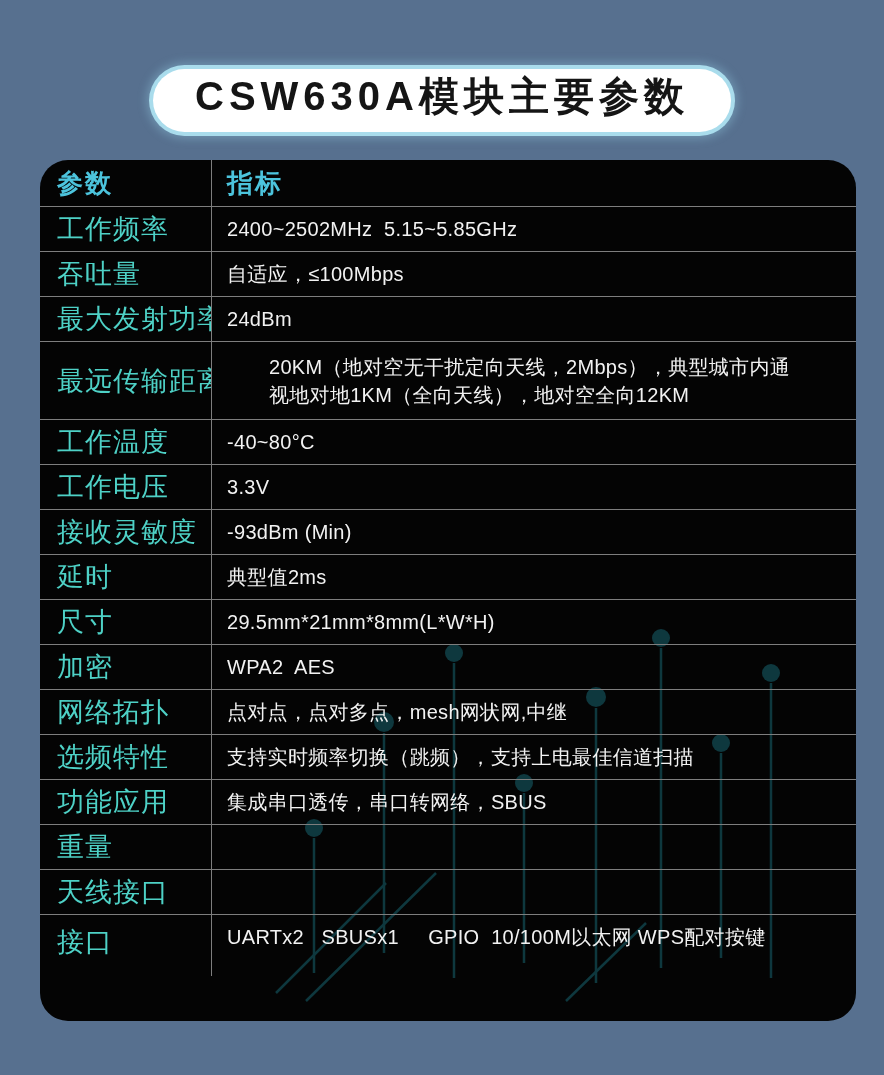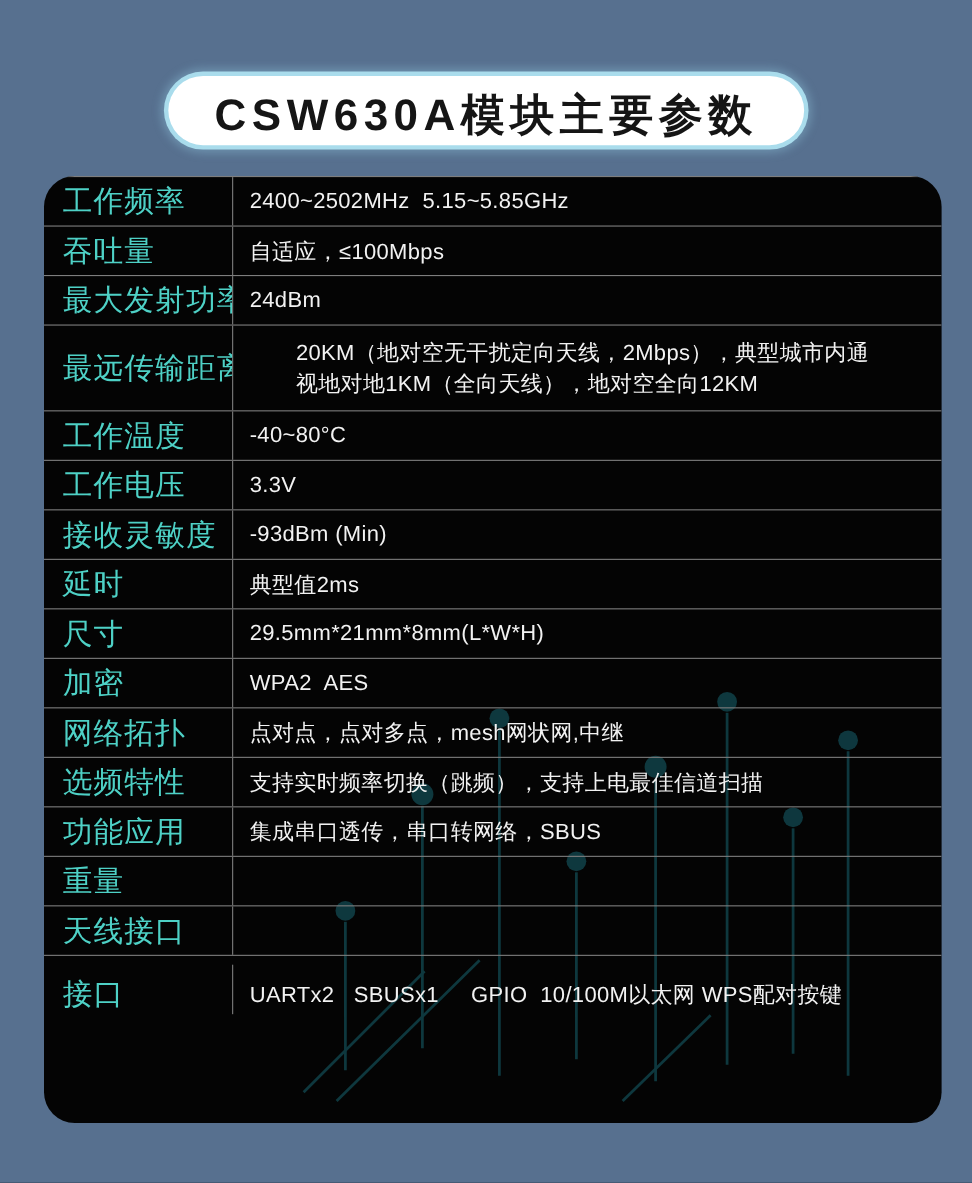--- a/index.html
+++ b/index.html
@@ -18,21 +18,21 @@
   
   .title-pill {
     position: absolute;
     top: 69px;
     left: 50%;
     transform: translateX(-50%);
     height: 63px;
     background: #ffffff;
     border-radius: 34px;
     display: flex;
-    align-items: flex-end;
+    align-items: flex-start;
     padding: 0 42px;
     box-shadow: 0 0 0 4px #a9dcec, 0 0 8px 7px rgba(150, 205, 230, 0.35);
     white-space: nowrap;
   }
   .title-pill .title-text {
     font-size: 40px;
     font-weight: bold;
     color: #151515;
     letter-spacing: 5px;
   }
@@ -62,21 +62,21 @@
     display: flex;
     height: 45px;
     border-top: 1.5px solid #7e7e7e;
     box-sizing: border-box;
   }
   .row.header {
     border-top: none;
     height: 46px;
   }
   .row.multiline { height: 78px; gap: 42px; }
-  .row.last { height: 62px; align-items: center; }
+  .row.last { height: 62px; }
   .cell {
     display: flex;
     align-items: center;
     box-sizing: border-box;
     overflow: hidden;
   }
   .cell-param {
     flex: 0 0 172px;
     width: 172px;
     border-right: 1.5px solid #7e7e7e;
@@ -138,20 +138,24 @@
         <circle cx="118" cy="99" r="10"></circle>
         <circle cx="188" cy="30" r="9"></circle>
         <circle cx="258" cy="160" r="9"></circle>
         <circle cx="330" cy="74" r="10"></circle>
         <circle cx="395" cy="15" r="9"></circle>
         <circle cx="455" cy="120" r="9"></circle>
         <circle cx="505" cy="50" r="9"></circle>
       </g>
     </svg>
 
+    <div class="row header">
+      <div class="cell cell-param">参数</div>
+      <div class="cell cell-value">指标</div>
+    </div>
 
     <div id="rows">
         <div class="row">
           <div class="cell cell-param">工作频率</div>
           <div class="cell cell-value">2400~2502MHz  5.15~5.85GHz</div>
         </div>
         <div class="row">
           <div class="cell cell-param">吞吐量</div>
           <div class="cell cell-value">自适应，≤100Mbps</div>
         </div>

